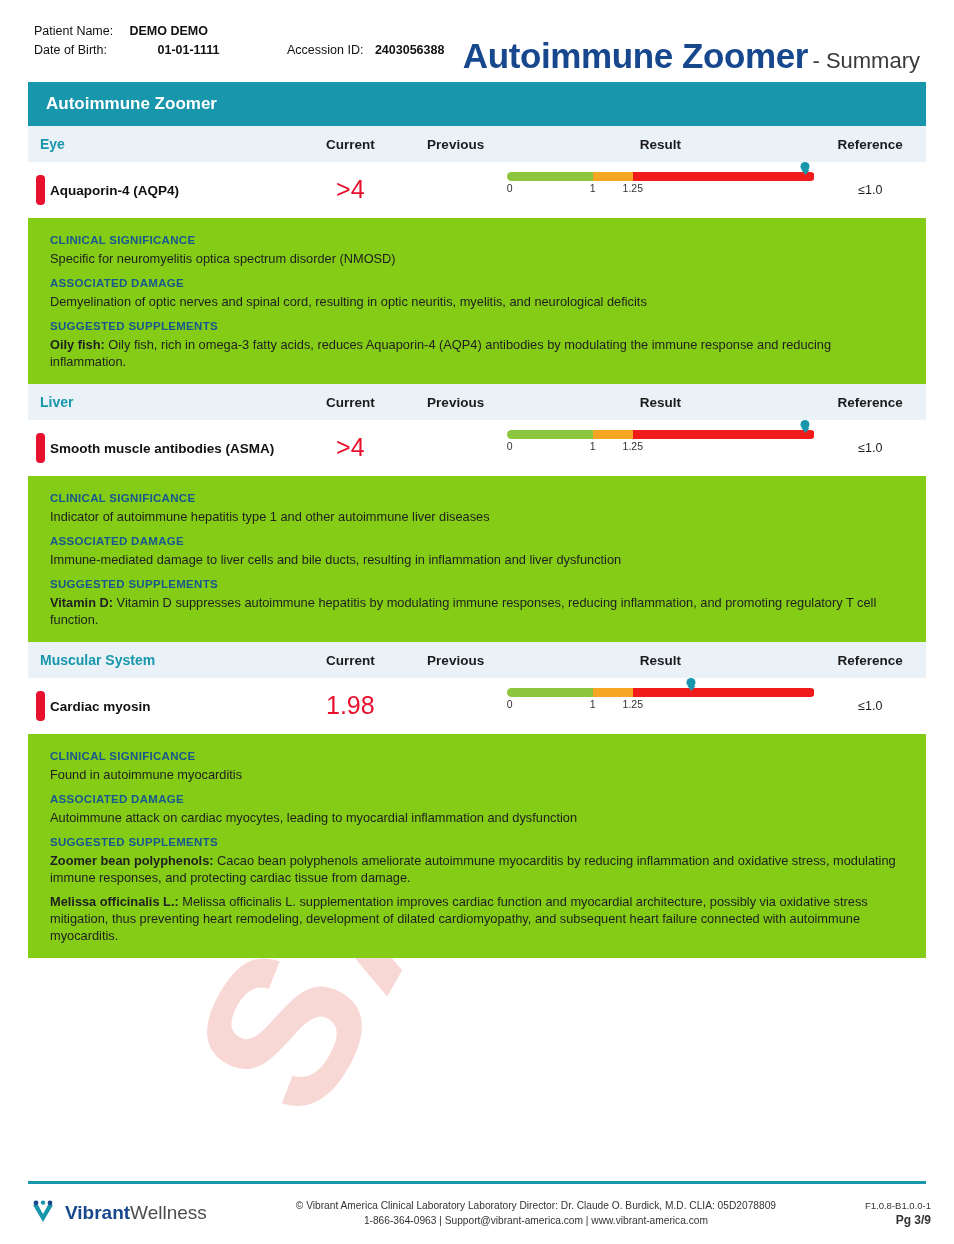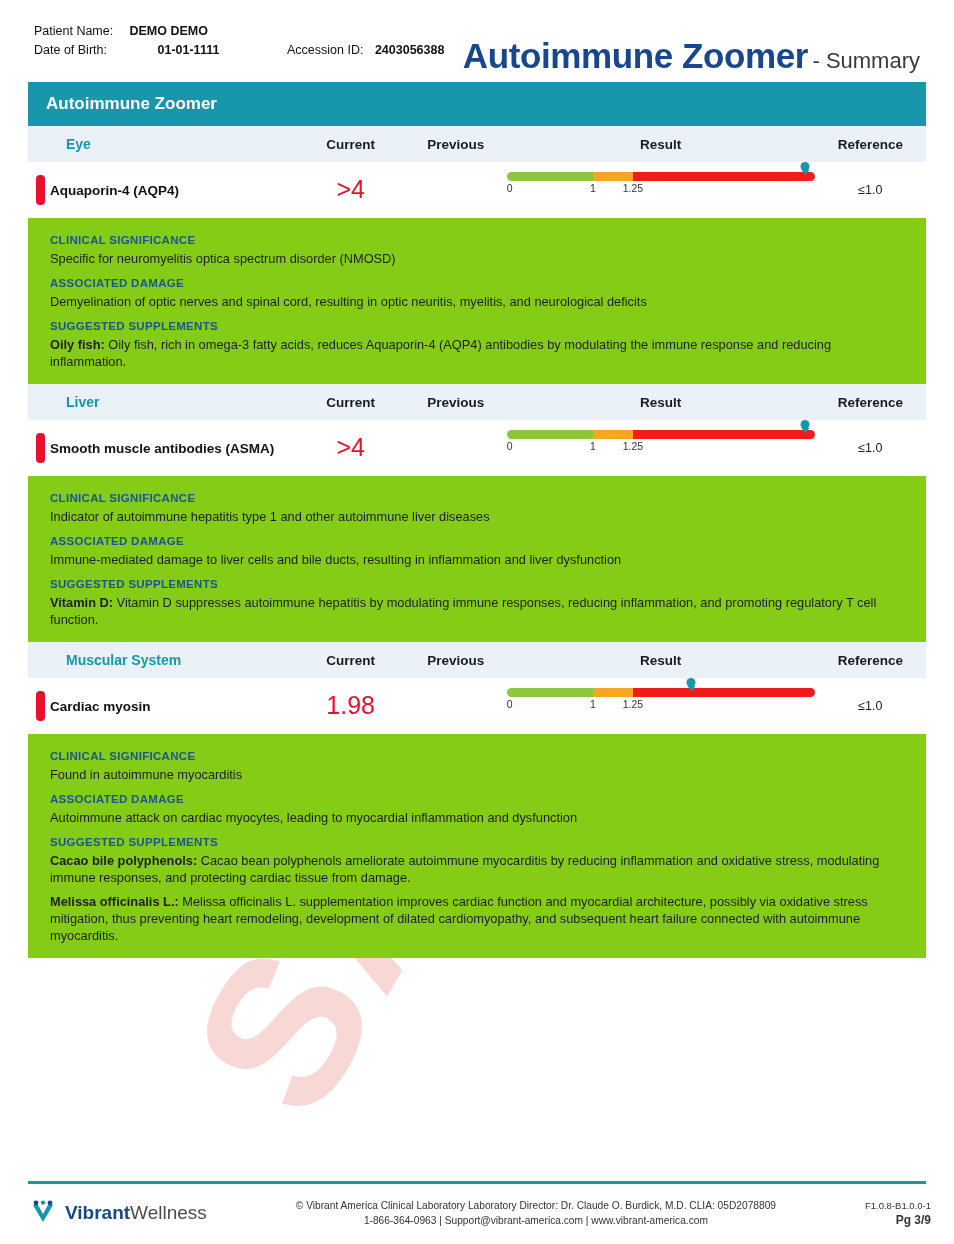--- a/index.html
+++ b/index.html
@@ -82,21 +82,21 @@
 
   table.grid { width: 100%; border-collapse: collapse; }
 
   .sect-head td {
     background: #eaf2f8;
     font-size: 13.5px;
     font-weight: bold;
     color: #18578f;
     padding: 10px 0;
   }
-  .sect-head td.sys { color: #1896ab; padding-left: 38px; font-size: 14px; }
+  .sect-head td.sys { color: #1896ab; padding-left: 12px; font-size: 14px; }
   .sect-head td.ctr { color: #1b1b1b; text-align: center; }
   .sect-head td.ref { color: #1b1b1b; text-align: center; }
 
   .result-row td {
     background: #ffffff;
     padding: 10px 0;
     vertical-align: middle;
     border-bottom: 1px solid #ffffff;
   }
   .marker-cell { width: 300px; position: relative; padding-left: 22px !important; }
@@ -339,21 +339,21 @@
         </td>
         <td class="ref">≤1.0</td>
       </tr>
       <tr class="detail-row">
         <td colspan="5">
           <div class="d-head">CLINICAL SIGNIFICANCE</div>
           <div class="d-body">Found in autoimmune myocarditis</div>
           <div class="d-head">ASSOCIATED DAMAGE</div>
           <div class="d-body">Autoimmune attack on cardiac myocytes, leading to myocardial inflammation and dysfunction</div>
           <div class="d-head">SUGGESTED SUPPLEMENTS</div>
-          <div class="d-body"><b>Cacao bile polyphenols:</b><span> Cacao bean polyphenols ameliorate autoimmune myocarditis by reducing inflammation and oxidative stress, modulating immune responses, and protecting cardiac tissue from damage.</span></div>
+          <div class="d-body"><b>Zoomer bean polyphenols:</b><span> Cacao bean polyphenols ameliorate autoimmune myocarditis by reducing inflammation and oxidative stress, modulating immune responses, and protecting cardiac tissue from damage.</span></div>
           <div class="d-body"><b>Melissa officinalis L.:</b><span> Melissa officinalis L. supplementation improves cardiac function and myocardial architecture, possibly via oxidative stress mitigation, thus preventing heart remodeling, development of dilated cardiomyopathy, and subsequent heart failure connected with autoimmune myocarditis.</span></div>
         </td>
       </tr>
 
     </tbody>
       </table>
   </div>
 
   <div class="footer">
     <div class="foot-rule"></div>

